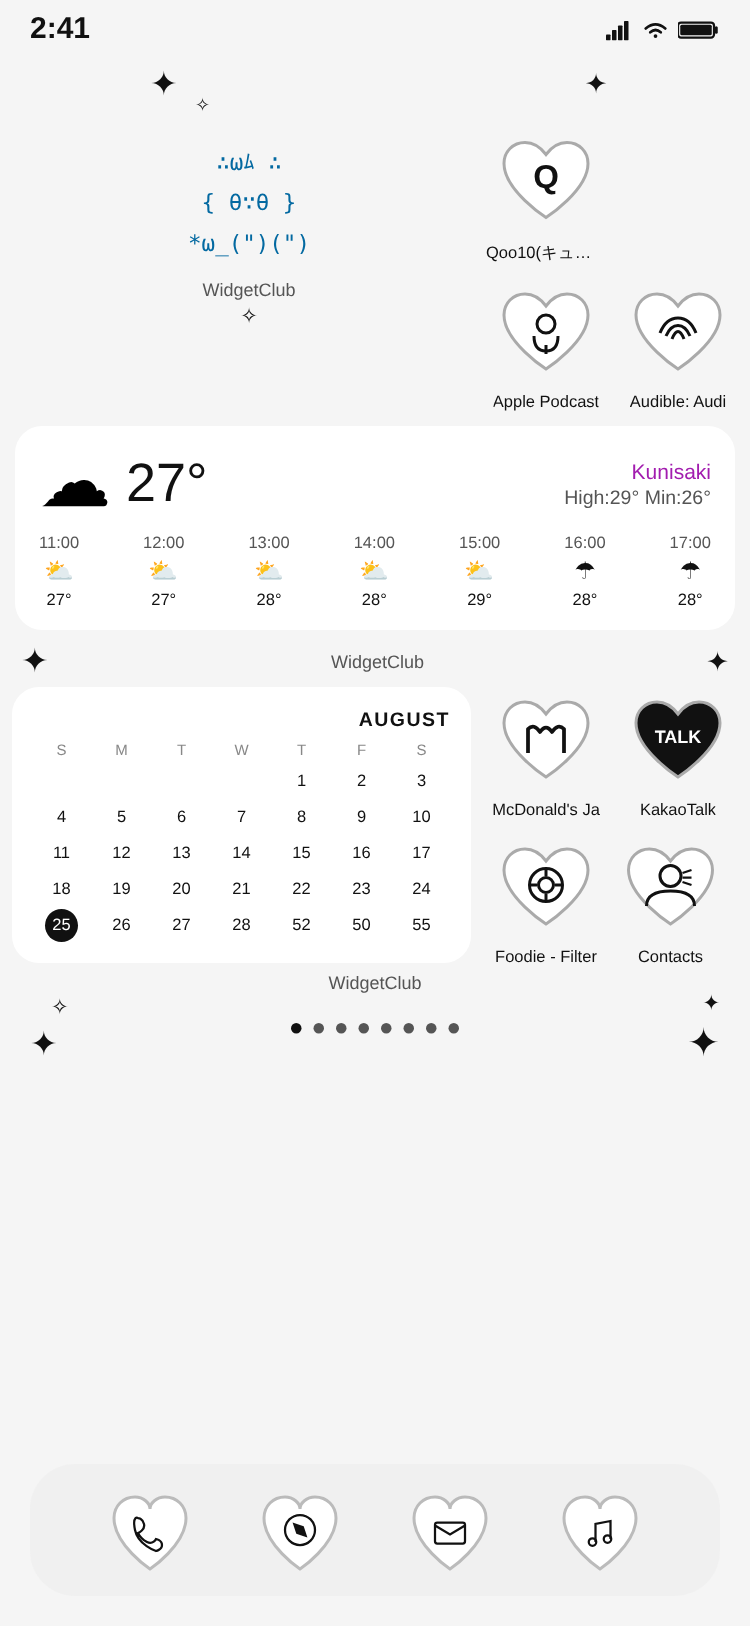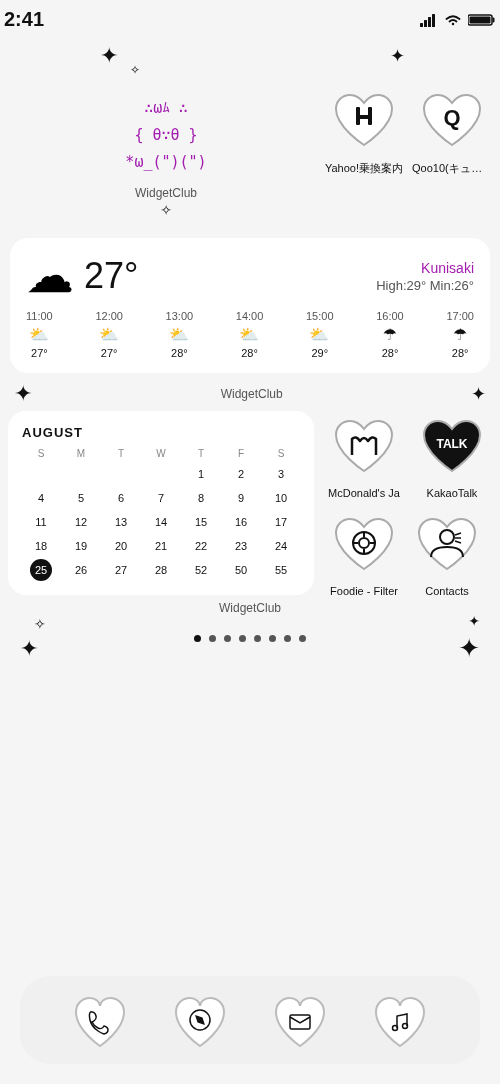--- a/index.html
+++ b/index.html
@@ -10,21 +10,21 @@
       font-family: -apple-system, BlinkMacSystemFont, 'Helvetica Neue', sans-serif;
       overflow: hidden;
       position: relative;
     }
 
     
     .status-bar {
       display: flex;
       justify-content: space-between;
       align-items: center;
-      padding: 8px 4px 4px;
+      padding: 8px 20px 4px;
       background: #f5f5f5;
     }
     .status-time {
       font-size: 20px;
       font-weight: 600;
       color: #111;
     }
     .status-icons {
       display: flex;
       align-items: center;
@@ -136,20 +136,21 @@
       padding: 14px;
       flex: 1;
     }
 
     .cal-month {
       font-size: 13px;
       font-weight: 700;
       color: #111;
       margin-bottom: 6px;
       letter-spacing: 1px;
+      text-align: right;
     }
 
     .cal-grid {
       display: grid;
       grid-template-columns: repeat(7, 1fr);
       gap: 2px;
     }
 
     .cal-header {
       font-size: 10px;
@@ -240,56 +241,71 @@
 
 <div style="position:relative; height:50px; padding: 0 10px;">
   <span style="position:absolute; left:100px; top:8px; font-size:22px; color:#111;">✦</span>
   <span style="position:absolute; left:130px; top:28px; font-size:12px; color:#111;">✧</span>
   <span style="position:absolute; right:95px; top:10px; font-size:18px; color:#111;">✦</span>
 </div>
 
 <div style="display:flex; padding: 0 8px; align-items:flex-start;">
 
   <div style="flex:1; display:flex; flex-direction:column; align-items:center; justify-content:center; padding: 10px 0;">
-    <div style="font-size:15px; line-height:1.8; color:#a21caf; font-family:monospace; text-align:center;">
+    <div style="font-size:15px; line-height:1.8; color:#0369a1; font-family:monospace; text-align:center;">
       <div>∴ωﾑ ∴</div>
       <div>{ θ∵θ }</div>
       <div>*ω_(")(")</div>
     </div>
     <div style="font-size:12px; color:#555; margin-top:10px;">WidgetClub</div>
     <span style="font-size:14px; color:#111; margin-top:2px;">✧</span>
   </div>
 
   <div style="display:flex; flex-direction:column; gap:10px;">
 
     <div style="display:flex; gap:8px;">
 
-      <div class="heart-app">
-        <div class="heart-shape">
-          <svg viewBox="0 0 72 72" fill="none" xmlns="http://www.w3.org/2000/svg">
-            <path d="M36 60 C36 60 8 42 8 24 C8 16 14 10 22 10 C28 10 33 14 36 18 C39 14 44 10 50 10 C58 10 64 16 64 24 C64 42 36 60 36 60Z" stroke="#aaa" stroke-width="2" fill="white"></path>
-            <rect x="28" y="22" width="4" height="18" rx="1" fill="#111"></rect>
-            <rect x="28" y="30" width="16" height="4" rx="1" fill="#111"></rect>
-            <rect x="40" y="22" width="4" height="18" rx="1" fill="#111"></rect>
-          </svg>
-        </div>
-        <span class="heart-label">Yahoo!乗換案内</span>
-      </div>
 
       <div class="heart-app">
         <div class="heart-shape">
           <svg viewBox="0 0 72 72" fill="none" xmlns="http://www.w3.org/2000/svg">
             <path d="M36 60 C36 60 8 42 8 24 C8 16 14 10 22 10 C28 10 33 14 36 18 C39 14 44 10 50 10 C58 10 64 16 64 24 C64 42 36 60 36 60Z" stroke="#aaa" stroke-width="2" fill="white"></path>
             <text x="36" y="40" text-anchor="middle" font-size="22" font-weight="700" fill="#111" font-family="sans-serif">Q</text>
           </svg>
         </div>
         <span class="heart-label">Qoo10(キューラ</span>
       </div>
     </div>
 
+    <div style="display:flex; gap:8px;">
+
+      <div class="heart-app">
+        <div class="heart-shape">
+          <svg viewBox="0 0 72 72" fill="none" xmlns="http://www.w3.org/2000/svg">
+            <path d="M36 60 C36 60 8 42 8 24 C8 16 14 10 22 10 C28 10 33 14 36 18 C39 14 44 10 50 10 C58 10 64 16 64 24 C64 42 36 60 36 60Z" stroke="#aaa" stroke-width="2" fill="white"></path>
+            <circle cx="36" cy="30" r="6" stroke="#111" stroke-width="2" fill="none"></circle>
+            <path d="M28 38 Q28 48 36 48 Q44 48 44 38" stroke="#111" stroke-width="2" fill="none"></path>
+            <line x1="36" y1="44" x2="36" y2="50" stroke="#111" stroke-width="2"></line>
+          </svg>
+        </div>
+        <span class="heart-label">Apple Podcast</span>
+      </div>
+
+      <div class="heart-app">
+        <div class="heart-shape">
+          <svg viewBox="0 0 72 72" fill="none" xmlns="http://www.w3.org/2000/svg">
+            <path d="M36 60 C36 60 8 42 8 24 C8 16 14 10 22 10 C28 10 33 14 36 18 C39 14 44 10 50 10 C58 10 64 16 64 24 C64 42 36 60 36 60Z" stroke="#aaa" stroke-width="2" fill="white"></path>
+            <path d="M24 36 Q28 26 36 26 Q44 26 48 36" stroke="#111" stroke-width="2" fill="none"></path>
+            <path d="M28 38 Q31 31 36 31 Q41 31 44 38" stroke="#111" stroke-width="2" fill="none"></path>
+            <path d="M32 40 Q34 35 36 35 Q38 35 40 40" stroke="#111" stroke-width="2" fill="none"></path>
+          </svg>
+        </div>
+        <span class="heart-label">Audible: Audi</span>
+      </div>
+    </div>
   </div>
 </div>
 
 <div class="weather-widget">
   <div class="weather-top">
     <div class="weather-left">
       <span style="font-size:48px; line-height:1;">☁</span>
       <span class="weather-temp">27°</span>
     </div>
     <div style="text-align:right;">

